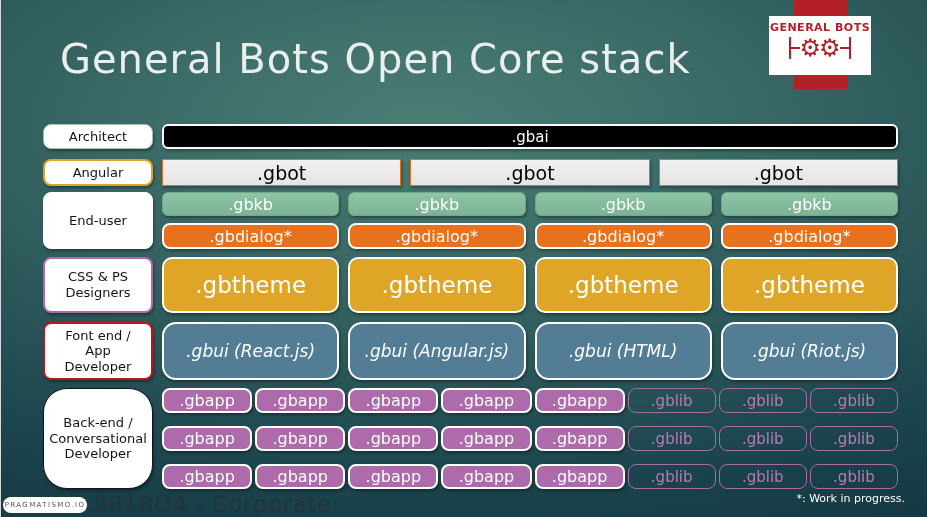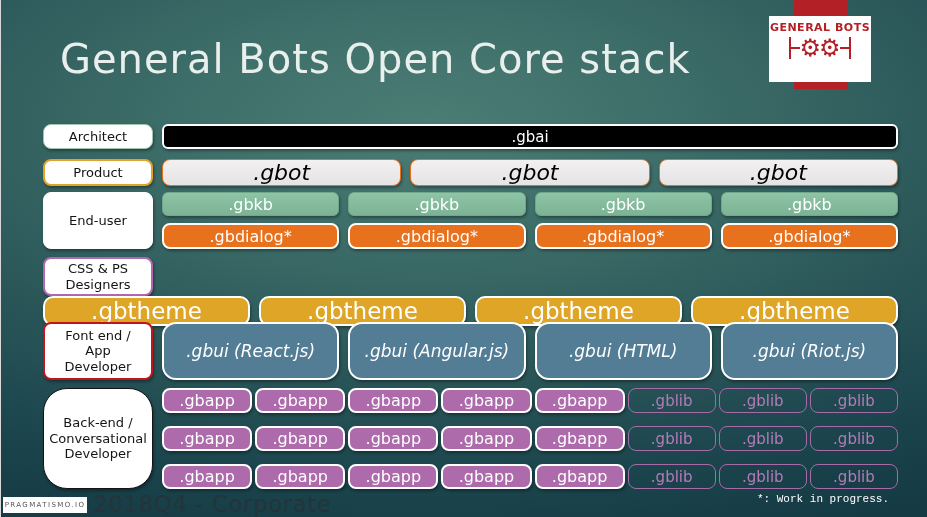--- a/index.html
+++ b/index.html
@@ -17,21 +17,21 @@
   
   .title {
     position:absolute; left:59px; top:36px;
     font-size:40px; font-weight:400; letter-spacing:1px;
     color:#e9efec;
   }
 
   
   .logo-stripe { position:absolute; left:793px; top:0; width:54px; height:89px; background:#b32025; }
   .logo-card {
-    position:absolute; left:768px; top:16px; width:102px; height:66px;
+    position:absolute; left:768px; top:16px; width:102px; height:59px;
     background:#ffffff; display:flex; flex-direction:column; align-items:center;
     padding-top:5px;
   }
   .logo-brand { font-size:11px; font-weight:bold; color:#b32025; letter-spacing:0.5px; }
   .logo-gears { position:relative; display:flex; align-items:center; margin-top:1px; width:84px; justify-content:center; }
   .logo-gears .bar { width:2px; height:22px; background:#b32025; }
   .logo-gears .line { width:9px; height:2px; background:#b32025; }
   .logo-gears .gear { font-size:24px; line-height:26px; color:#b32025; margin:0 -1px; }
 
   
@@ -47,63 +47,63 @@
   .row-content { flex:1; display:flex; gap:9px; }
   .box {
     flex:1; display:flex; align-items:center; justify-content:center;
     color:#ffffff; text-align:center;
     box-shadow:1px 2px 3px rgba(0,0,0,0.35);
   }
 
   .r-architect { height:25px; margin-bottom:10px;margin-top:20px; }
   .r-product   { height:27px; margin-bottom:6px; }
   .r-enduser   { margin-bottom:8px; }
-  .r-designers { height:56px; margin-bottom:9px;flex-direction:column; }
+  .r-designers { height:56px; margin-bottom:9px; }
   .r-frontend  { height:58px; margin-bottom:8px; }
 
   .lbl-architect { border:1.5px solid #a3c6b1; }
   .lbl-product   { border:2px solid #dfa32a; }
   .lbl-enduser   { border:1px solid #ffffff; }
   .lbl-designers { border:2px solid #b168af; }
   .lbl-frontend  { border:2px solid #c0151c; }
   .lbl-backend   { border:1.5px solid #141414; border-radius:24px; }
 
   .enduser-stack { flex:1; display:flex; flex-direction:column; }
   .enduser-row { display:flex; gap:9px; }
   .enduser-row.kb { height:24px; margin-bottom:7px; }
   .enduser-row.dialog { height:26px; }
 
   .gbai { background:#000000; border:2px solid #ffffff; border-radius:6px; font-size:15px; }
-  .gbot { background:linear-gradient(#f2f0f1,#e5e3e4); border:1.5px solid #e8701f; border-radius:8px;
-          color:#000000; font-size:22px;font-style:italic; }
+  .gbot { background:linear-gradient(#f2f0f1,#e5e3e4); border:1.5px solid #e8701f; border-radius:0;
+          color:#000000; font-size:19px; }
   .gbkb { background:linear-gradient(#8fc4a6,#7bb394); border:1px solid #6fa88a; border-radius:6px; font-size:16px; }
   .gbdialog { background:#e8711d; border:2px solid #ffffff; border-radius:8px; font-size:16px; }
   .gbtheme  { background:#dfa527; border:2px solid #ffffff; border-radius:10px; font-size:23px; }
   .gbui     { background:#527d95; border:2px solid #ffffff; border-radius:14px; font-size:17px;font-style:italic; }
   .gbapp    { background:#ad6bac; border:2px solid #ffffff; border-radius:8px; font-size:16px; }
   .gblib    { background:transparent; border:1.5px solid #a76ba7; border-radius:8px;
               color:#b87ab8; font-size:15px; box-shadow:none; }
 
   .backend-grid { flex:1; display:flex; flex-direction:column; justify-content:space-between; }
   .backend-row { display:flex; gap:3px; height:25px; }
   .backend-row + .backend-row { margin-top:13px; }
 
   
   .footer-brand {
     position:absolute; left:2px; bottom:4px; width:84px; height:16px;
     background:#ffffff; display:flex; align-items:center; justify-content:center;
-    font-size:7px; letter-spacing:1.4px; color:#555555;
+    font-size:7px; letter-spacing:1.4px; color:#555555;border-radius:8px;
   }
   .footer-caption {
     position:absolute; left:92px; bottom:0px;
     font-size:23px; color:#24343a; letter-spacing:0.5px;
   }
   .footer-note {
-    position:absolute; right:38px; bottom:12px;
-    font-size:11px; color:#ffffff;font-family:Liberation Mono, monospace;
+    position:absolute; right:22px; bottom:12px;
+    font-size:11px; color:#ffffff;
   }
 </style>
 </head>
 <body>
 
 <div class="slide">
 
   <div class="title">General Bots Open Core stack</div>
 
   <div class="logo-stripe"></div>
@@ -122,21 +122,21 @@
   <div class="rows">
 
     <div class="row r-architect">
       <div class="row-label lbl-architect">Architect</div>
       <div class="row-content">
         <div class="box gbai">.gbai</div>
       </div>
     </div>
 
     <div class="row r-product">
-      <div class="row-label lbl-product">Product</div>
+      <div class="row-label lbl-product">Angular</div>
       <div class="row-content">
         <div class="box gbot">.gbot</div>
         <div class="box gbot">.gbot</div>
         <div class="box gbot">.gbot</div>
       </div>
     </div>
 
     <div class="row r-enduser">
       <div class="row-label lbl-enduser">End-user</div>
       <div class="enduser-stack">

